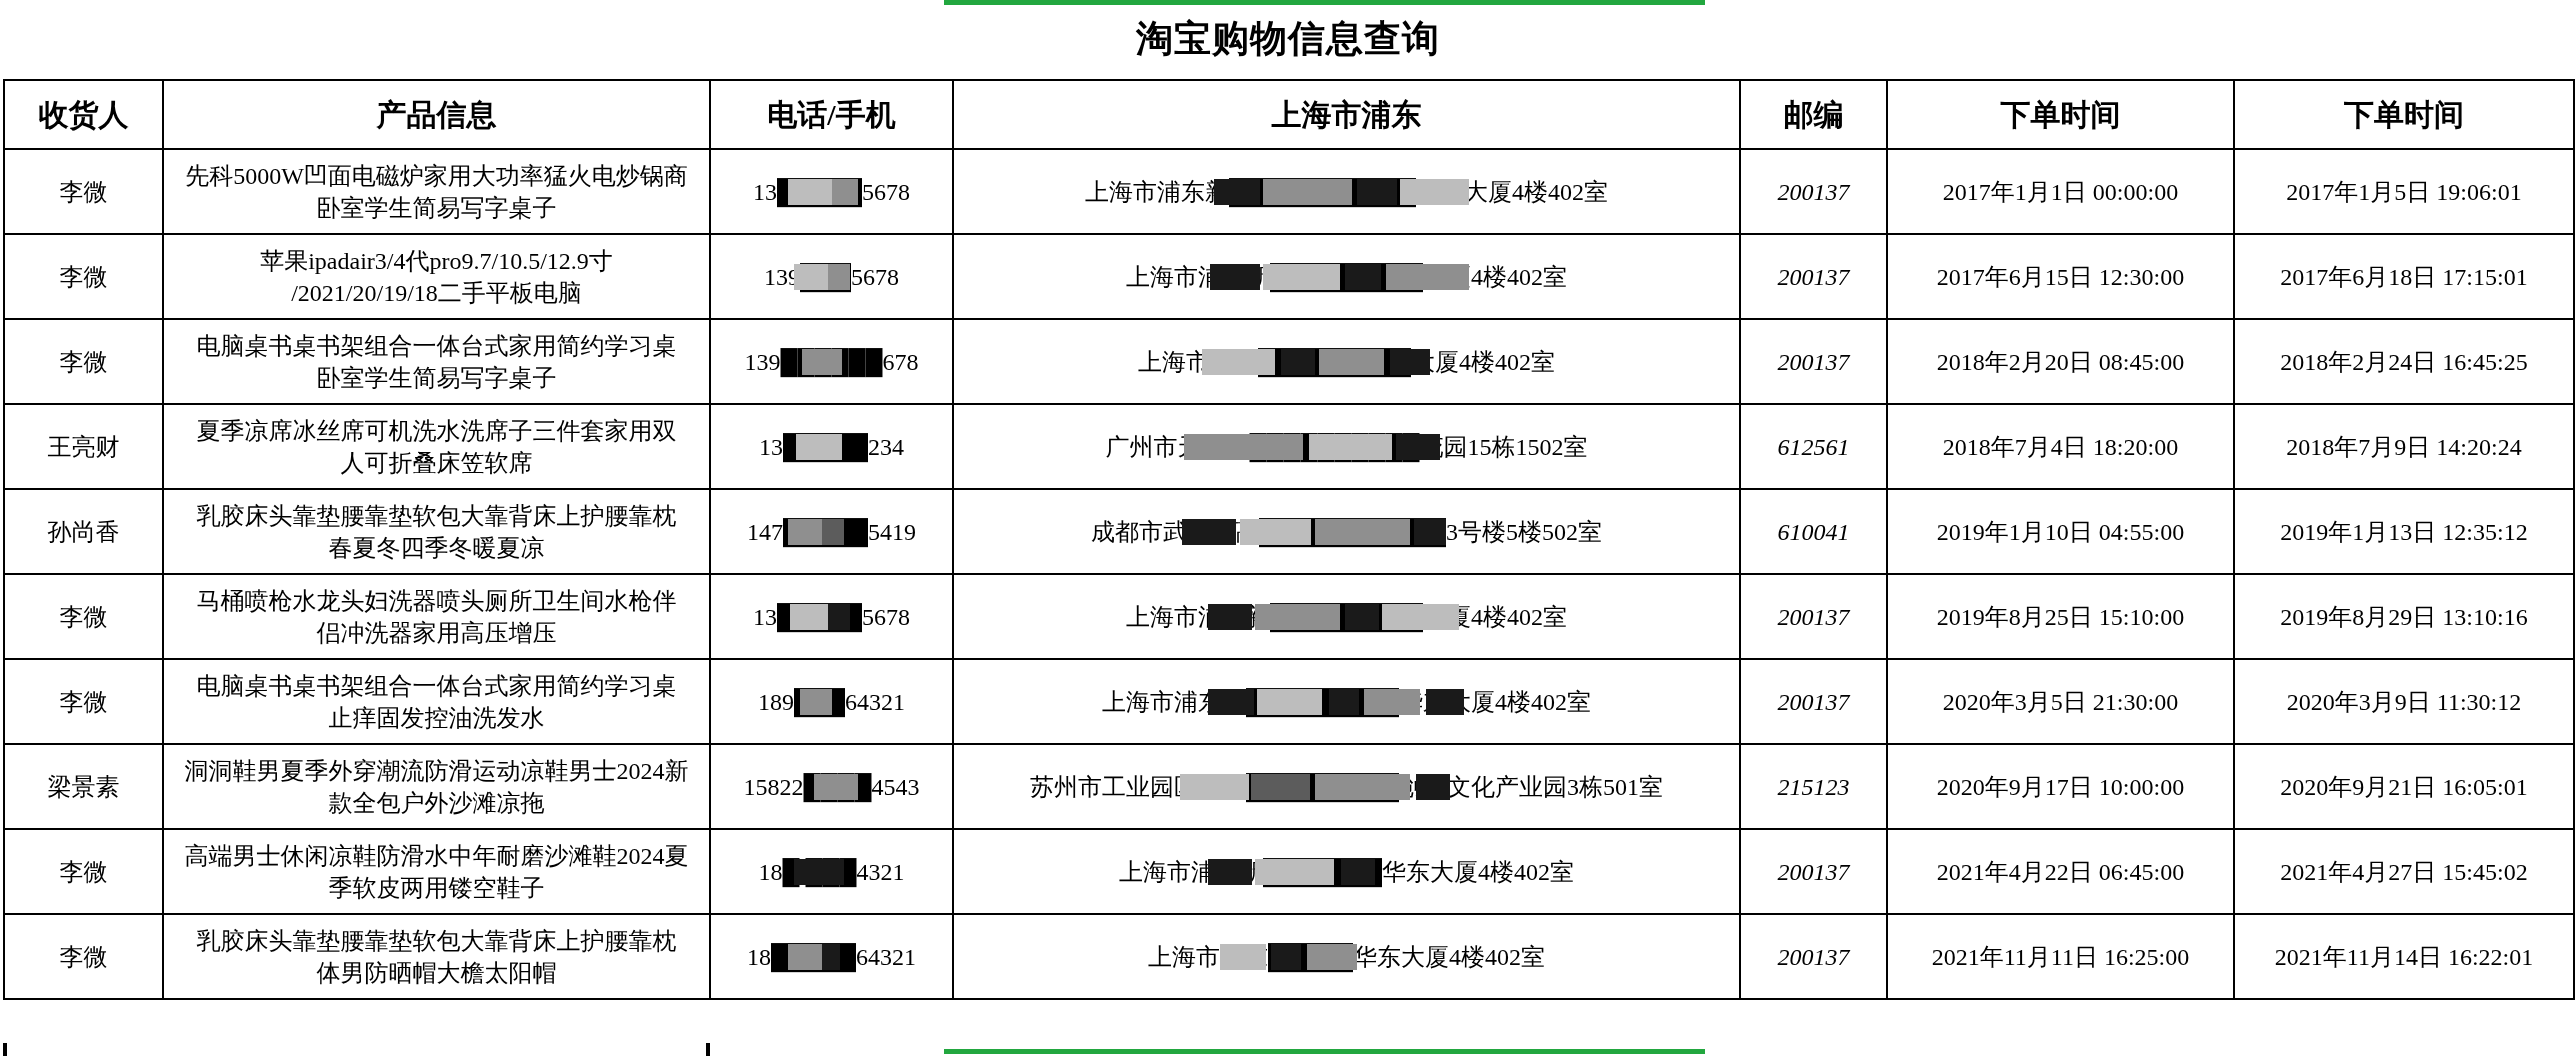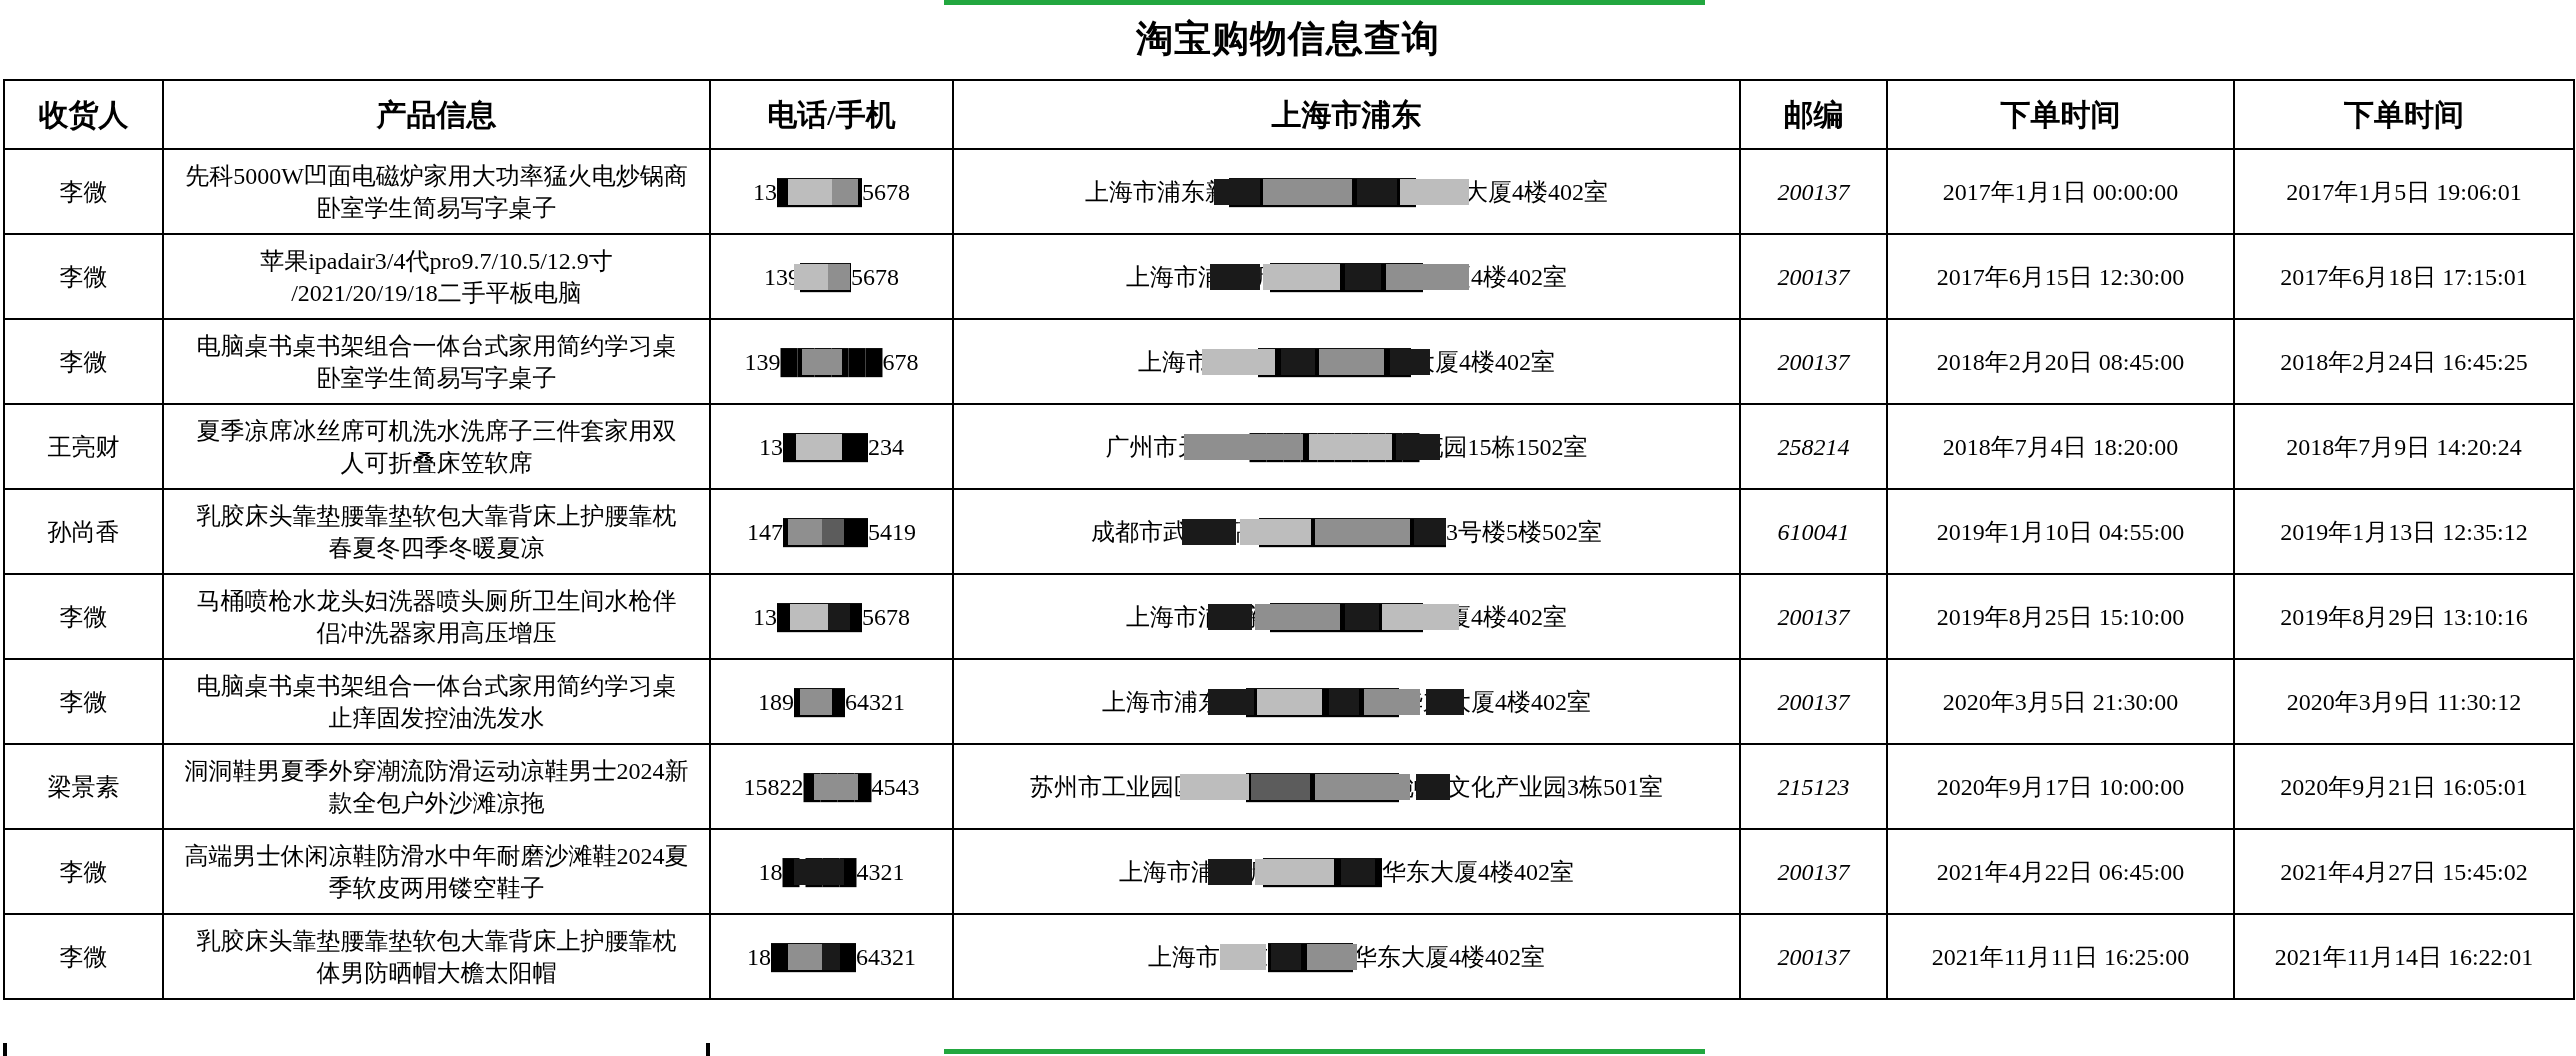--- a/index.html
+++ b/index.html
@@ -227,21 +227,21 @@
         <td class="phone">
           <span>13█████234</span>
           <span class="redact lgy" style="left:85px;width:46px;"></span>
         </td>
         <td class="addr">
           <span>广州市天河区██████████花园15栋1502室</span>
           <span class="redact gry" style="left:230px;width:119px;"></span>
           <span class="redact lgy" style="left:355px;width:83px;"></span>
           <span class="redact blk" style="left:442px;width:44px;"></span>
         </td>
-        <td class="zip">258214</td>
+        <td class="zip">612561</td>
         <td class="order">2018年7月4日 18:20:00</td>
         <td class="sign">2018年7月9日 14:20:24</td>
       </tr>
 
       <tr class="row-tall">
         <td class="name">孙尚香</td>
         <td class="prod">
           <div>乳胶床头靠垫腰靠垫软包大靠背床上护腰靠枕</div>
           <div>春夏冬四季冬暖夏凉</div>
         </td>

